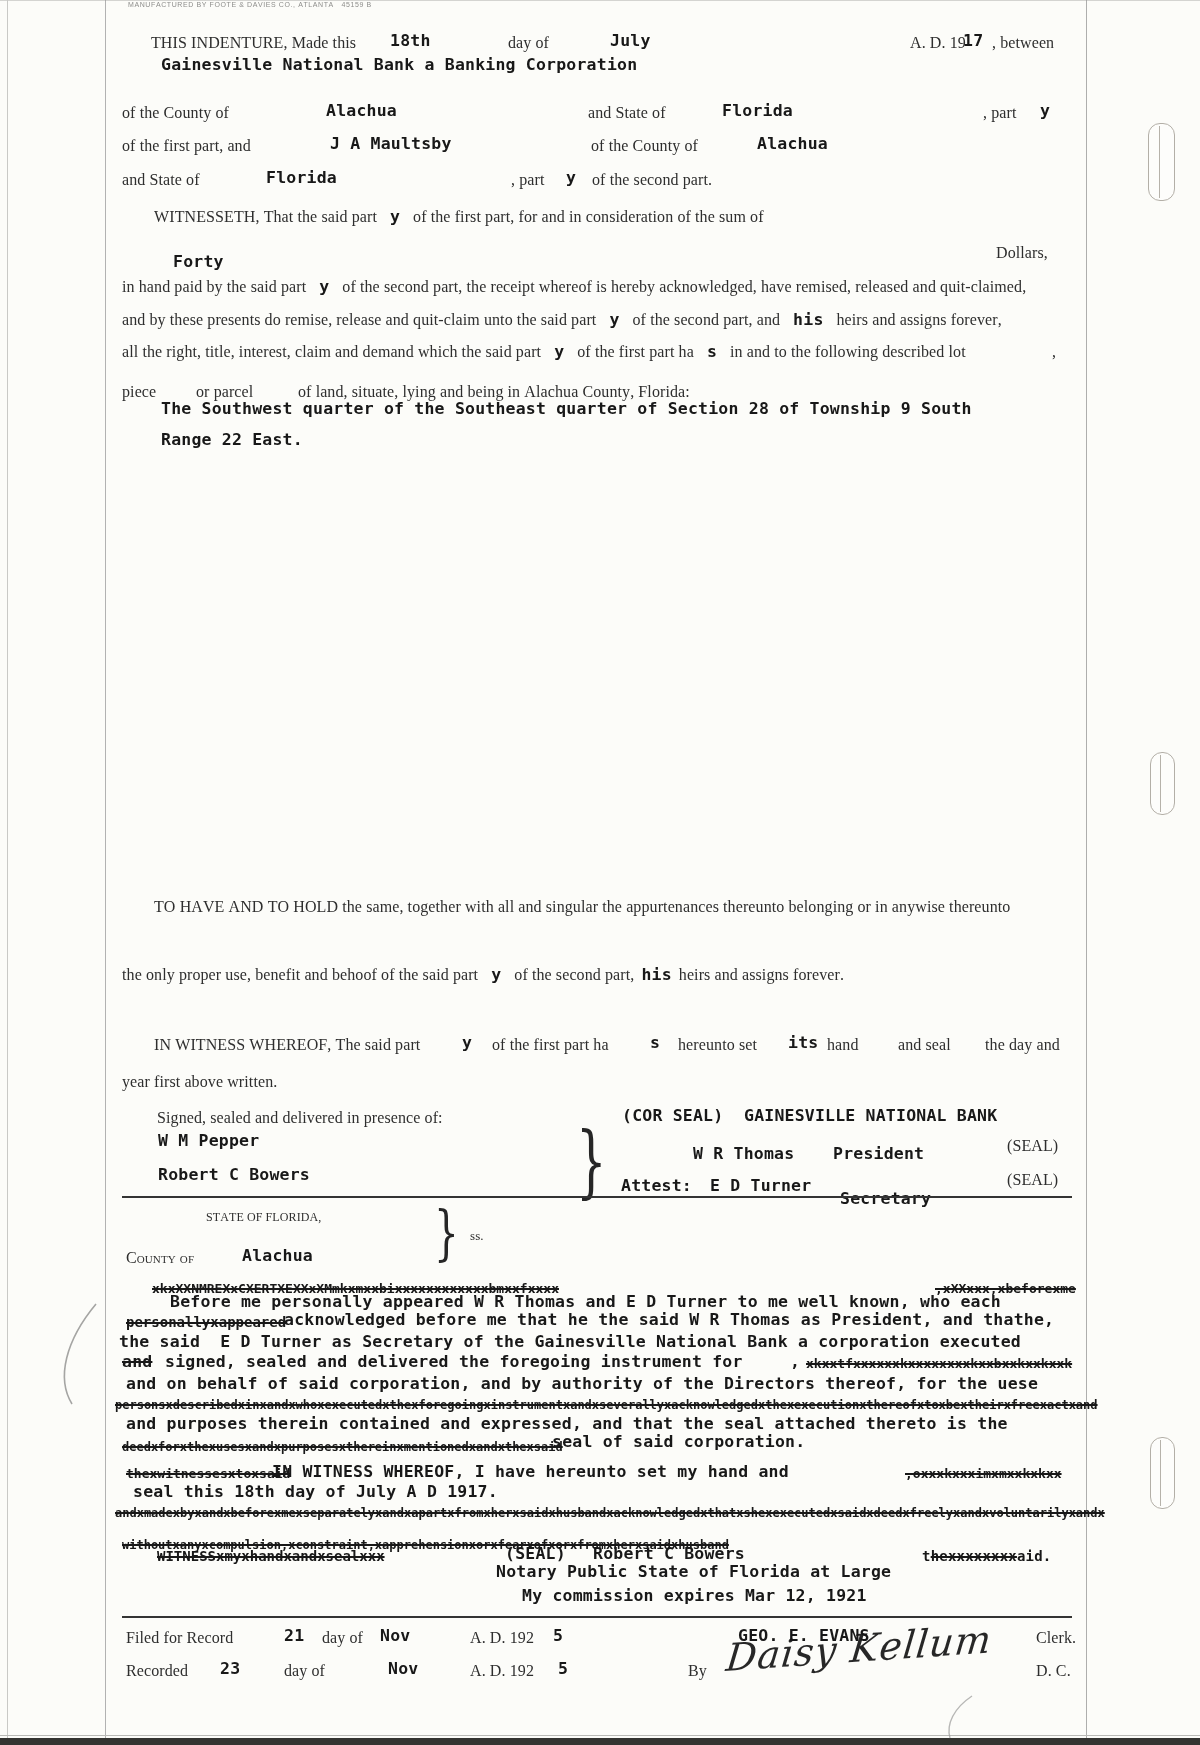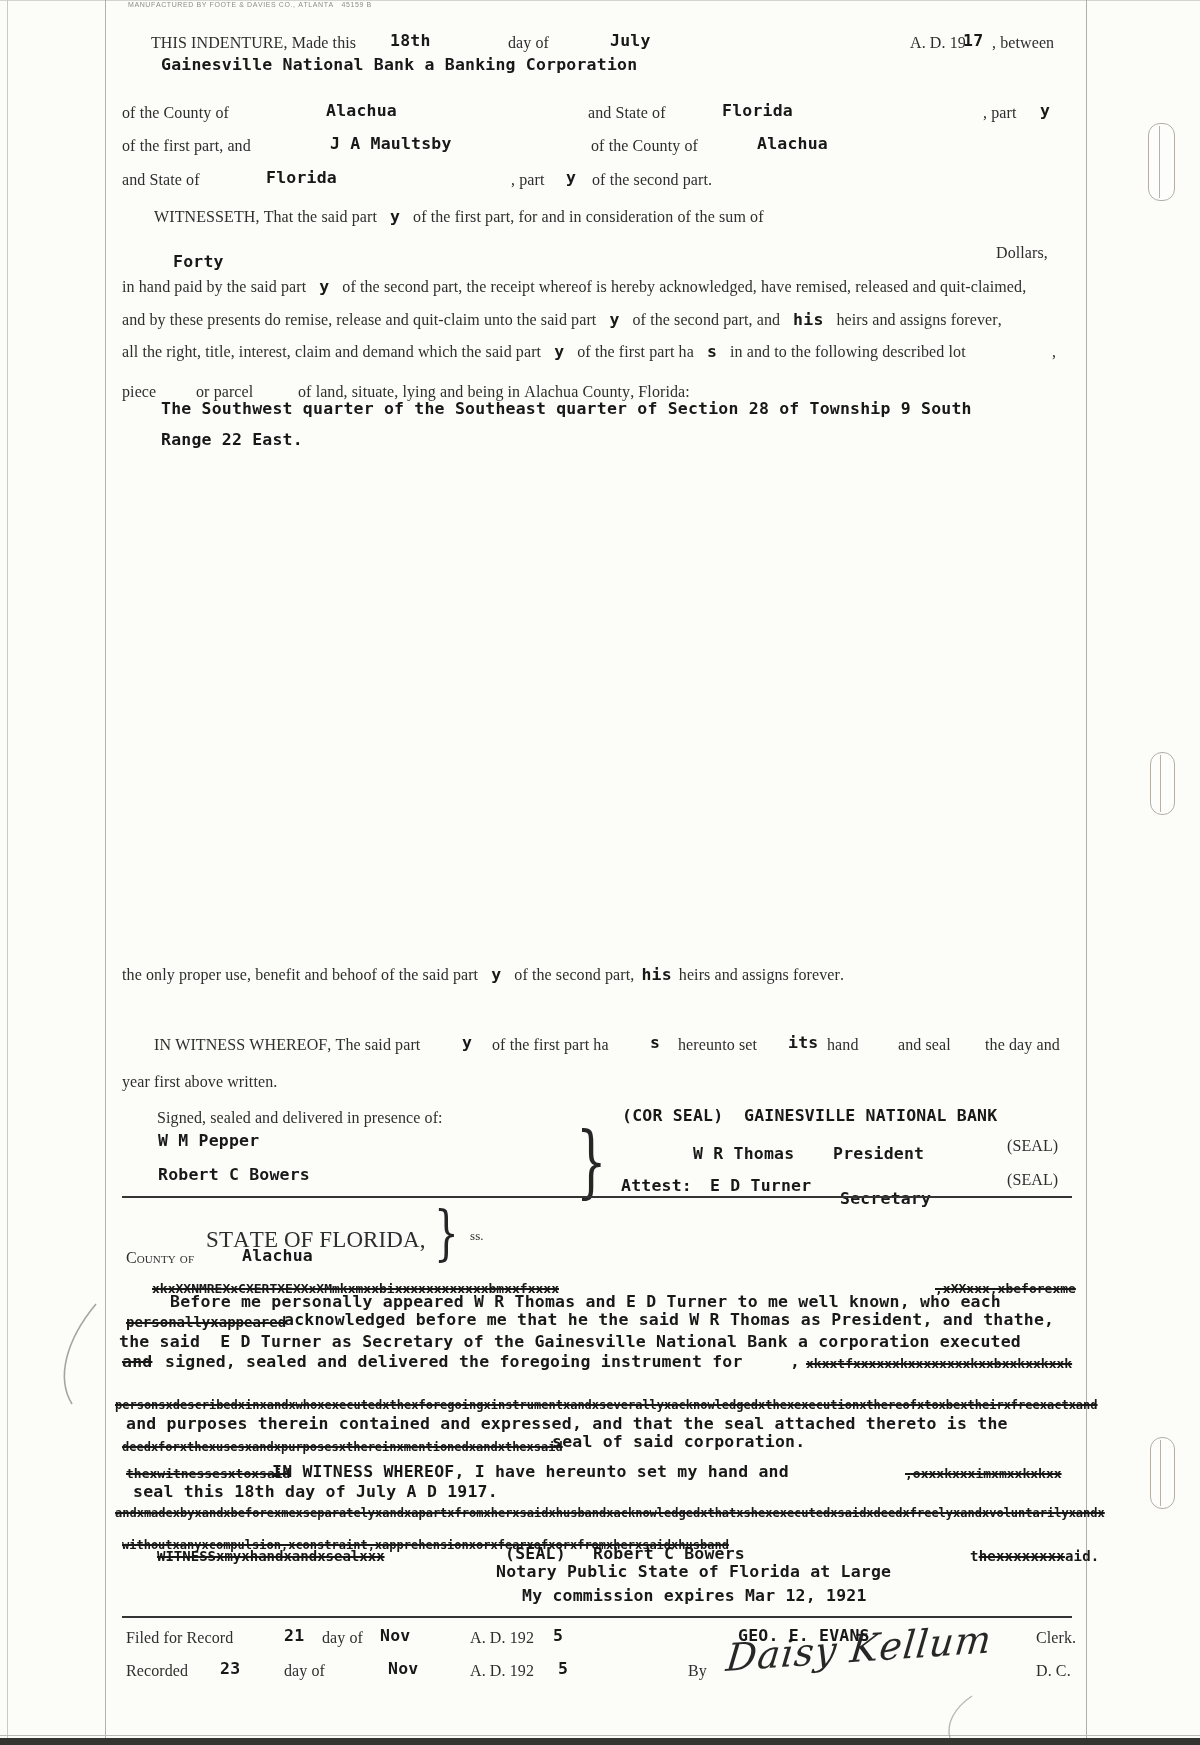--- a/index.html
+++ b/index.html
@@ -94,20 +94,21 @@
   <div class="ln sf" style="left:122px;top:310px;"><span>and by these presents do remise, release and quit-claim unto the said part</span><span class="tw tin">y</span><span>of the second part, and</span><span class="tw tin">his</span><span>heirs and assigns forever,</span></div>
   <div class="ln sf" style="left:1052px;top:342px;">,</div>
 
   <div class="ln sf" style="left:122px;top:382px;">piece</div>
   <div class="ln sf" style="left:196px;top:382px;">or parcel</div>
   <div class="ln sf" style="left:298px;top:382px;">of land, situate, lying and being in Alachua County, Florida:</div>
 
   <div class="ln tw" style="left:161px;top:399px;">The Southwest quarter of the Southeast quarter of Section 28 of Township 9 South</div>
   <div class="ln tw" style="left:161px;top:430px;">Range 22 East.</div>
 
+  <div class="ln sf" style="left:154px;top:897px;">TO HAVE AND TO HOLD the same, together with all and singular the appurtenances thereunto belonging or in anywise thereunto</div>
   <div class="ln sf" style="left:122px;top:965px;"><span>the only proper use, benefit and behoof of the said part</span><span class="tw tin">y</span><span>of the second part,</span><span class="tw tin2">his</span><span>heirs and assigns forever.</span></div>
 
   <div class="ln sf" style="left:154px;top:1035px;">IN WITNESS WHEREOF, The said part</div>
   <div class="ln tw" style="left:462px;top:1033px;">y</div>
   <div class="ln sf" style="left:492px;top:1035px;">of the first part ha</div>
   <div class="ln tw" style="left:650px;top:1033px;">s</div>
   <div class="ln sf" style="left:678px;top:1035px;">hereunto set</div>
   <div class="ln tw" style="left:788px;top:1033px;">its</div>
   <div class="ln sf" style="left:827px;top:1035px;">hand</div>
   <div class="ln sf" style="left:898px;top:1035px;">and seal</div>
@@ -125,52 +126,53 @@
   <div class="ln tw" style="left:693px;top:1144px;">W R Thomas</div>
   <div class="ln tw" style="left:833px;top:1144px;">President</div>
   <div class="ln sf" style="left:1007px;top:1136px;">(SEAL)</div>
   <div class="ln tw" style="left:621px;top:1176px;">Attest:</div>
   <div class="ln tw" style="left:710px;top:1176px;">E D Turner</div>
   <div class="ln tw" style="left:840px;top:1176px;margin-top:13px;">Secretary</div>
   <div class="ln sf" style="left:1007px;top:1170px;">(SEAL)</div>
 
   <div class="hr" style="left:122px;top:1196px;width:950px;"></div>
 
-  <div class="ln sf" style="left:206px;top:1210px;font-size:23px;margin-top:16px;">STATE OF FLORIDA,</div>
+  <div class="ln sf" style="left:206px;top:1210px;font-size:12px;">STATE OF FLORIDA,</div>
   <div class="brace" style="left:434px;top:1202px;font-size:60px;transform:scaleX(.65);">}</div>
   <div class="ln sf" style="left:470px;top:1228px;font-size:13px;">ss.</div>
   <div class="ln sf sc" style="left:126px;top:1248px;">County of</div>
   <div class="ln tw" style="left:242px;top:1246px;">Alachua</div>
 
   <div class="ln tw xk x13" style="left:152px;top:1281px;">xkxXXNMREXxCXERTXEXXxXMmkxmxxbixxxxxxxxxxxxbmxxfxxxx</div>
   <div class="ln tw xk x13" style="left:935px;top:1281px;">,xXXxxx,xbeforexme</div>
   <div class="ln tw" style="left:170px;top:1292px;">Before me personally appeared W R Thomas and E D Turner to me well known, who each</div>
   <div class="ln tw xk x14" style="left:126px;top:1314px;">personallyxappeared</div>
   <div class="ln tw" style="left:284px;top:1310px;">acknowledged before me that he the said W R Thomas as President, and thathe,</div>
   <div class="ln tw" style="left:119px;top:1332px;">the said  E D Turner as Secretary of the Gainesville National Bank a corporation executed</div>
   <div class="ln tw xk" style="left:122px;top:1352px;">and</div>
   <div class="ln tw" style="left:165px;top:1352px;">signed, sealed and delivered the foregoing instrument for</div>
   <div class="ln tw" style="left:790px;top:1352px;">,</div>
   <div class="ln tw xk x13" style="left:806px;top:1356px;">xkxxtfxxxxxxkxxxxxxxxkxxbxxkxxkxxk</div>
+  <div class="ln tw" style="left:126px;top:1374px;">and on behalf of said corporation, and by authority of the Directors thereof, for the uese</div>
   <div class="ln tw xk x12" style="left:115px;top:1398px;">personsxdescribedxinxandxwhoxexecutedxthexforegoingxinstrumentxandxseverallyxacknowledgedxthexexecutionxthereofxtoxbextheirxfreexactxand</div>
   <div class="ln tw" style="left:126px;top:1414px;">and purposes therein contained and expressed, and that the seal attached thereto is the</div>
   <div class="ln tw xk x12" style="left:122px;top:1440px;">deedxforxthexusesxandxpurposesxthereinxmentionedxandxthexsaid</div>
   <div class="ln tw" style="left:552px;top:1432px;">seal of said corporation.</div>
 
   <div class="ln tw xk x13" style="left:126px;top:1466px;">thexwitnessesxtoxsaid</div>
   <div class="ln tw" style="left:272px;top:1462px;">IN WITNESS WHEREOF, I have hereunto set my hand and</div>
   <div class="ln tw xk x13" style="left:905px;top:1466px;">,oxxxkxxximxmxxkxkxx</div>
   <div class="ln tw" style="left:133px;top:1482px;">seal this 18th day of July A D 1917.</div>
   <div class="ln tw xk x12" style="left:115px;top:1506px;">andxmadexbyxandxbeforexmexseparatelyxandxapartxfromxherxsaidxhusbandxacknowledgedxthatxshexexecutedxsaidxdeedxfreelyxandxvoluntarilyxandx</div>
   <div class="ln tw xk x12" style="left:122px;top:1538px;">withoutxanyxcompulsion,xconstraint,xapprehensionxorxfearxofxorxfromxherxsaidxhusband</div>
 
   <div class="ln tw xk x14" style="left:157px;top:1548px;">WITNESSxmyxhandxandxsealxxx</div>
   <div class="ln tw" style="left:505px;top:1544px;">(SEAL)</div>
   <div class="ln tw" style="left:593px;top:1544px;">Robert C Bowers</div>
-  <div class="ln tw" style="left:922px;top:1548px;font-size:14px;margin-left:48px;"><span>t</span><span class="xk">hexxxxxxxx</span><span>aid.</span></div>
+  <div class="ln tw" style="left:922px;top:1548px;font-size:14px;"><span>t</span><span class="xk">hexxxxxxxx</span><span>aid.</span></div>
   <div class="ln tw" style="left:496px;top:1562px;">Notary Public State of Florida at Large</div>
   <div class="ln tw" style="left:506px;top:1586px;margin-left:16px;">My commission expires Mar 12, 1921</div>
 
   <div class="hr" style="left:122px;top:1616px;width:950px;"></div>
 
   <div class="ln sf" style="left:126px;top:1628px;">Filed for Record</div>
   <div class="ln tw" style="left:284px;top:1626px;">21</div>
   <div class="ln sf" style="left:322px;top:1628px;">day of</div>
   <div class="ln tw" style="left:380px;top:1626px;">Nov</div>
   <div class="ln sf" style="left:470px;top:1628px;">A. D. 192</div>

